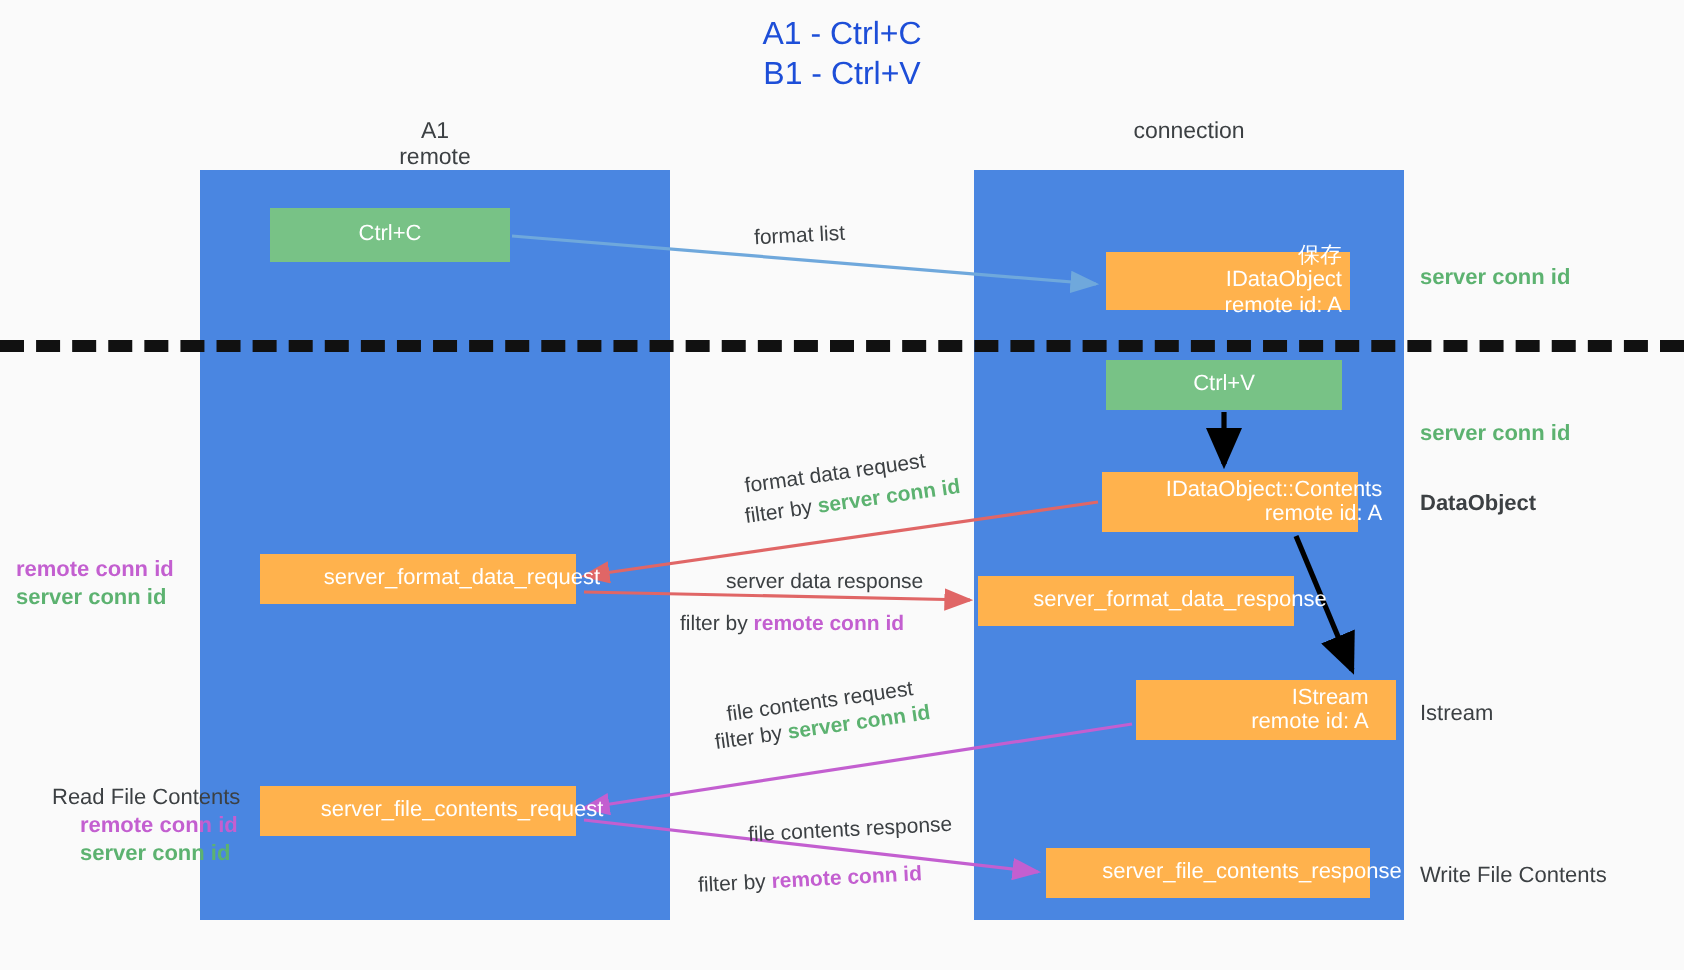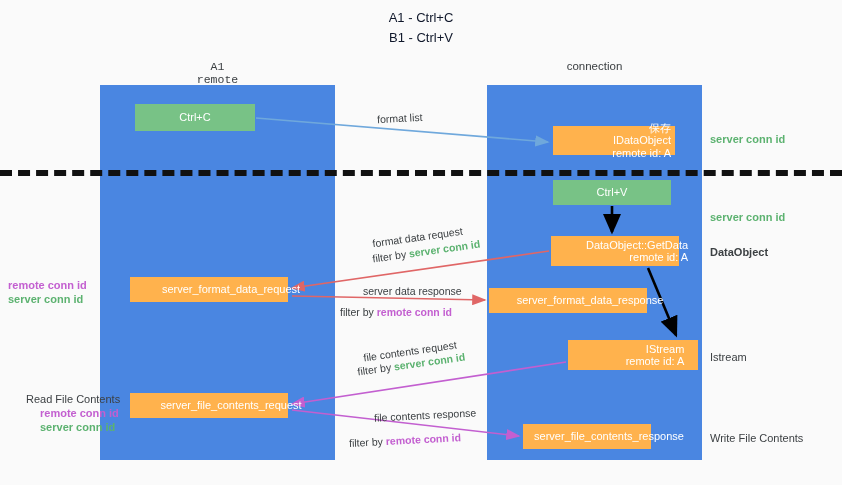--- a/index.html
+++ b/index.html
@@ -8,21 +8,21 @@
     background:#fafafa;
     font-family:"Liberation Sans","DejaVu Sans",sans-serif;
     position:relative;overflow:hidden;
   }
   .stage{position:absolute;left:0;top:0;width:842px;height:485px;}
   .abs{position:absolute;}
 
   
   #title{
     left:0;top:8px;width:842px;text-align:center;
-    font-size:13px;color:#0f172a;line-height:20px;
+    font-size:16px;color:#1d4ed8;line-height:20px;
   }
   #title div{white-space:pre;}
 
   
   .col-head{
     text-align:center;font-size:11.5px;color:#3c4043;line-height:13px;
   }
 
   
   .lane{background:#4a86e1;}
@@ -40,21 +40,21 @@
   .box.orange{background:#ffb24d;padding-left:48px;}
 
   #box-ctrlc{left:135px;top:104px;width:120px;height:27px;}
   #box-idataobject{left:553px;top:126px;width:122px;height:29px;}
   #box-ctrlv{left:553px;top:180px;width:118px;height:25px;}
   #box-getdata{left:551px;top:236px;width:128px;height:30px;}
   #box-fmt-req{left:130px;top:277px;width:158px;height:25px;}
   #box-fmt-resp{left:489px;top:288px;width:158px;height:25px;}
   #box-istream{left:568px;top:340px;width:130px;height:30px;}
   #box-file-req{left:130px;top:393px;width:158px;height:25px;}
-  #box-file-resp{left:523px;top:424px;width:128px;height:25px;}
+  #box-file-resp{left:523px;top:424px;width:162px;height:25px;}
 
   
   #divider{
     left:0;top:170px;width:842px;height:0;
     border-top:6px dashed #111111;
   }
 
   
   .side-label{font-size:11px;line-height:14px;white-space:nowrap;}
   .green-txt{color:#5cb270;font-weight:bold;}
@@ -90,21 +90,21 @@
 </head>
 <body>
 
 <div class="stage">
 
   <div class="abs" id="title">
     <div>A1 - Ctrl+C</div>
     <div>B1 - Ctrl+V</div>
   </div>
 
-  <div class="abs col-head" style="left:100px;top:60px;width:235px;font-family:Liberation Mono, monospace;">
+  <div class="abs col-head" style="left:100px;top:60px;width:235px;">
     <div>A1</div>
     <div>remote</div>
   </div>
   <div class="abs col-head" style="left:487px;top:60px;width:215px;">
     <div>connection</div>
   </div>
 
   <div class="abs lane" id="lane-a1"></div>
   <div class="abs lane" id="lane-b1"></div>
 
@@ -151,21 +151,21 @@
       <span>remote id: A</span>
     </span>
   </div>
 
   <div class="abs box green" id="box-ctrlv">
     <span>Ctrl+V</span>
   </div>
 
   <div class="abs box orange" id="box-getdata">
     <span>
-      <span>DataObject::GetData</span><br>
+      <span>IDataObject::Contents</span><br>
       <span>remote id: A</span>
     </span>
   </div>
 
   <div class="abs box orange" id="box-fmt-resp">
     <span>server_format_data_response</span>
   </div>
 
   <div class="abs box orange" id="box-fmt-req">
     <span>server_format_data_request</span>

